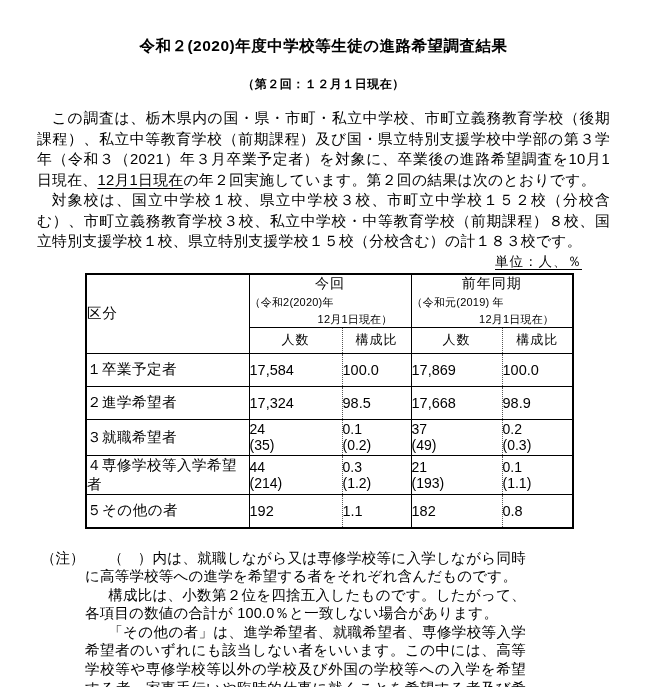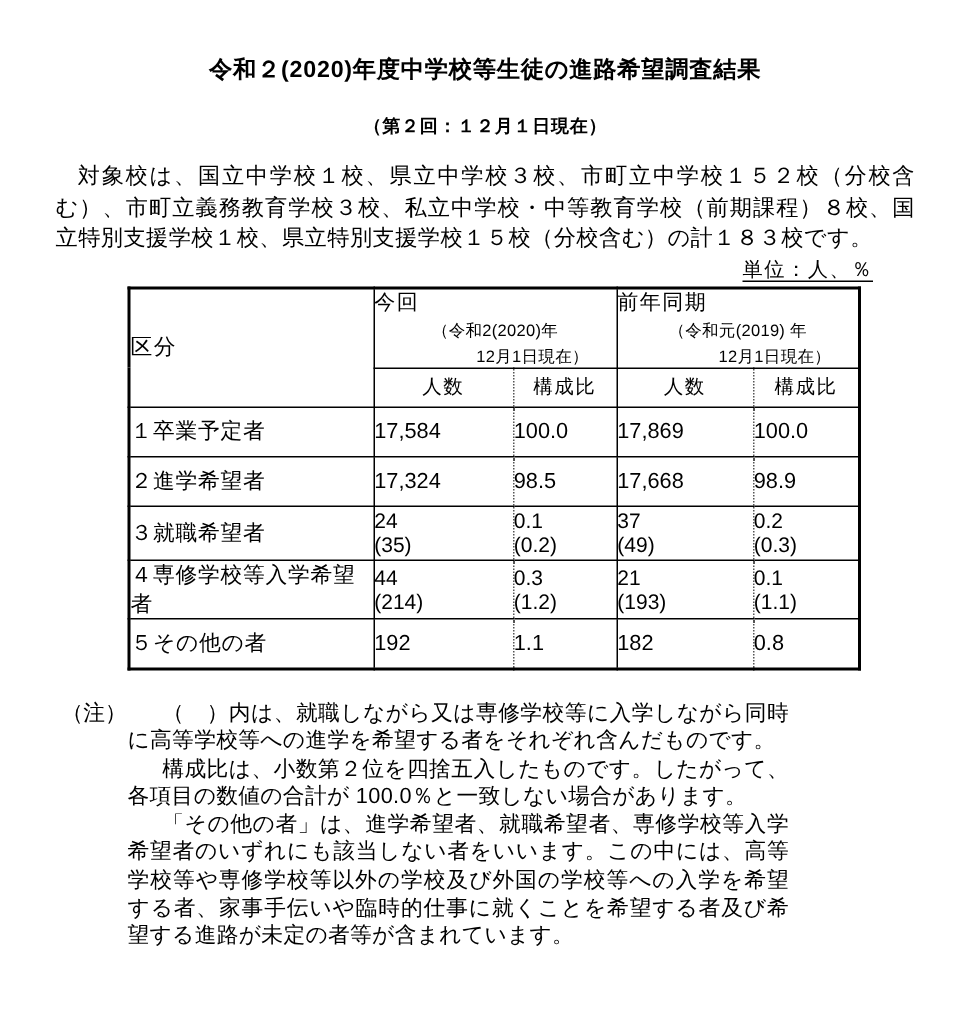--- a/index.html
+++ b/index.html
@@ -16,23 +16,23 @@
 
   .unit-row{width:497px;margin-left:48px;text-align:right;font-size:13.5px;
             margin-top:1px;margin-bottom:2px;}
   .unit-row span{text-decoration:underline;text-underline-offset:3px;letter-spacing:1px;}
 
   table.survey{border-collapse:collapse;margin-left:48px;table-layout:fixed;width:487px;
                border:2px solid #000;}
   table.survey th,table.survey td{border:1px solid #000;padding:0;font-weight:normal;}
   th.corner{text-align:left;vertical-align:middle;padding-left:7px;font-size:14.5px;letter-spacing:1px;}
   th.group{height:52px;vertical-align:top;padding:2px 4px 1px 4px;}
-  .g-title{font-size:14px;text-align:left;letter-spacing:1px;}
+  .g-title{font-size:14px;text-align:center;letter-spacing:1px;}
   .g-sub{font-size:11px;letter-spacing:.2px;}
-  .g-sub1{text-align:center;margin-top:2px;}
+  .g-sub1{text-align:left;margin-top:2px;}
   .g-sub2{text-align:right;margin-top:2px;padding-right:18px;}
   th.subh{height:25px;font-size:13px;text-align:center;vertical-align:middle;letter-spacing:1px;}
   td.lbl{font-size:14.5px;text-align:left;padding-left:7px;vertical-align:middle;letter-spacing:.5px;}
   td.num{font-size:14.5px;padding-right:8px;vertical-align:middle;}
   tr.single td{height:32px;}
   tr.dual td{height:35px;}
   td.num div{line-height:16px;font-size:14px;}
   
   .ca{border-right:1px dotted #555 !important;}
   .cb{border-left:1px dotted #555 !important;}
@@ -46,20 +46,21 @@
 </style>
 </head>
 <body>
 
 <div class="page">
 
   <div class="title">令和２(2020)年度中学校等生徒の進路希望調査結果</div>
   <div class="subtitle">（第２回：１２月１日現在）</div>
 
   <div class="intro">
+    <p><span>この調査は、栃木県内の国・県・市町・私立中学校、市町立義務教育学校（後期課程）、私立中等教育学校（前期課程）及び国・県立特別支援学校中学部の第３学年（令和３（2021）年３月卒業予定者）を対象に、卒業後の進路希望調査を10月1日現在、</span><span class="u">12月1日現在</span><span>の年２回実施しています。第２回の結果は次のとおりです。</span></p>
     <p>対象校は、国立中学校１校、県立中学校３校、市町立中学校１５２校（分校含む）、市町立義務教育学校３校、私立中学校・中等教育学校（前期課程）８校、国立特別支援学校１校、県立特別支援学校１５校（分校含む）の計１８３校です。</p>
   </div>
 
   <div class="unit-row">
     <span>単位：人、％</span>
   </div>
 
   <table class="survey">
     <colgroup>
       <col style="width:163px">

